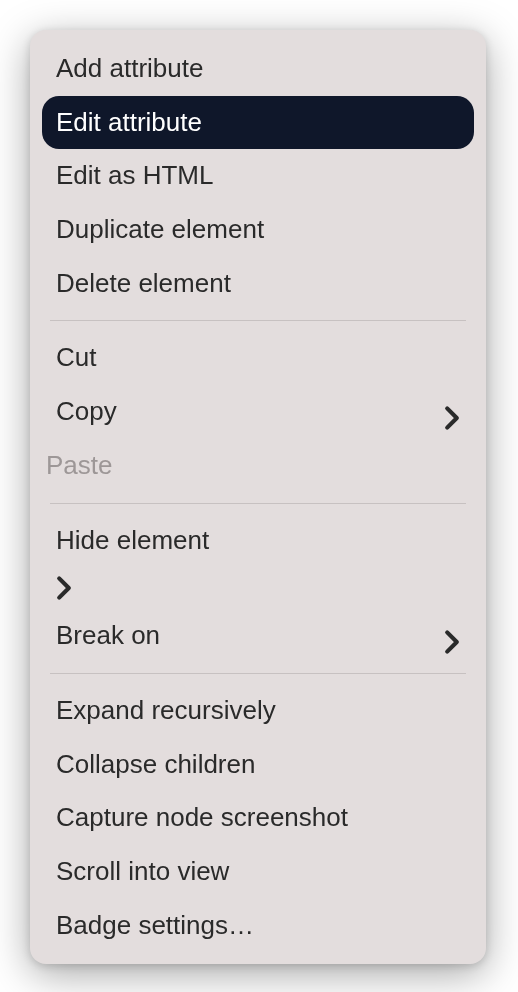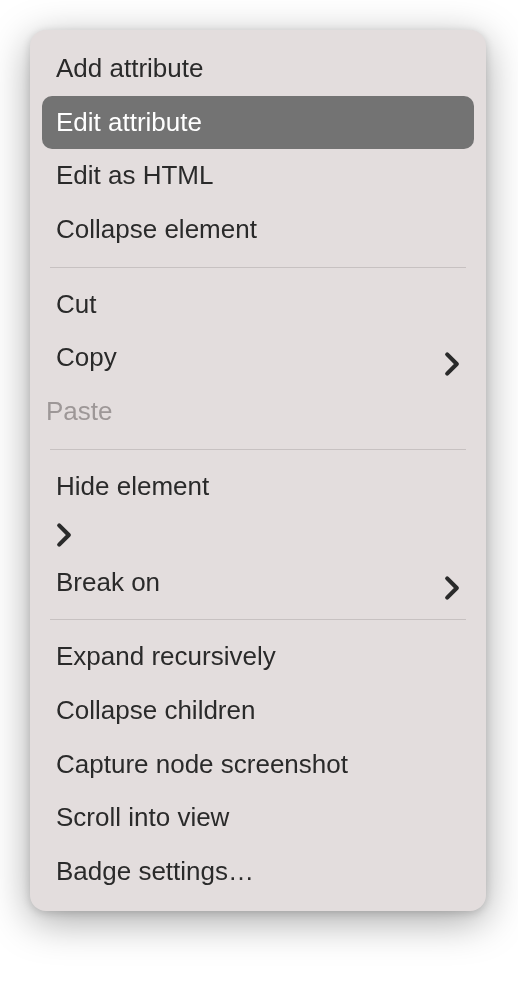--- a/index.html
+++ b/index.html
@@ -25,23 +25,23 @@
       display: flex;
       align-items: flex-end;
       justify-content: space-between;
       padding: 8px 26px;
       font-size: 26px;
       color: #2a2a2a;
       cursor: default;
       line-height: 1.45;
     }
     .menu-item.highlighted {
-      background: #737373;
+      background: #0f172a;
       color: #ffffff;
-      border-radius: 10px;
+      border-radius: 17px;
       margin: 0 12px;
       padding: 8px 14px;
     }
     .menu-item.disabled {
       color: #9d9797;
       padding-left: 16px;
     }
     .menu-separator {
       height: 1px;
       background: #c7c1c1;
@@ -64,21 +64,24 @@
   <div class="menu-item">
     <span>Add attribute</span>
   </div>
   <div class="menu-item highlighted">
     <span>Edit attribute</span>
   </div>
   <div class="menu-item">
     <span>Edit as HTML</span>
   </div>
   <div class="menu-item">
-    <span>Collapse element</span>
+    <span>Duplicate element</span>
+  </div>
+  <div class="menu-item">
+    <span>Delete element</span>
   </div>
 
   <div class="menu-separator"></div>
 
   <div class="menu-item">
     <span>Cut</span>
   </div>
   <div class="menu-item">
     <span>Copy</span>
     <span class="chevron">

